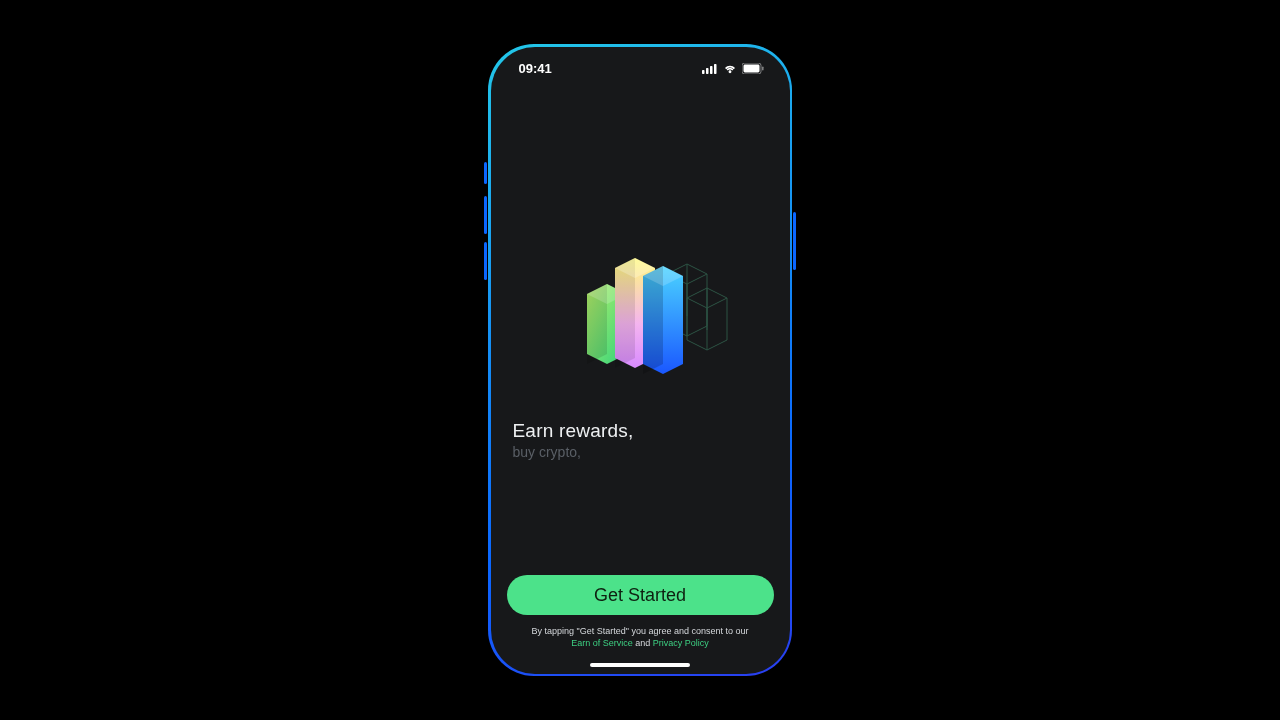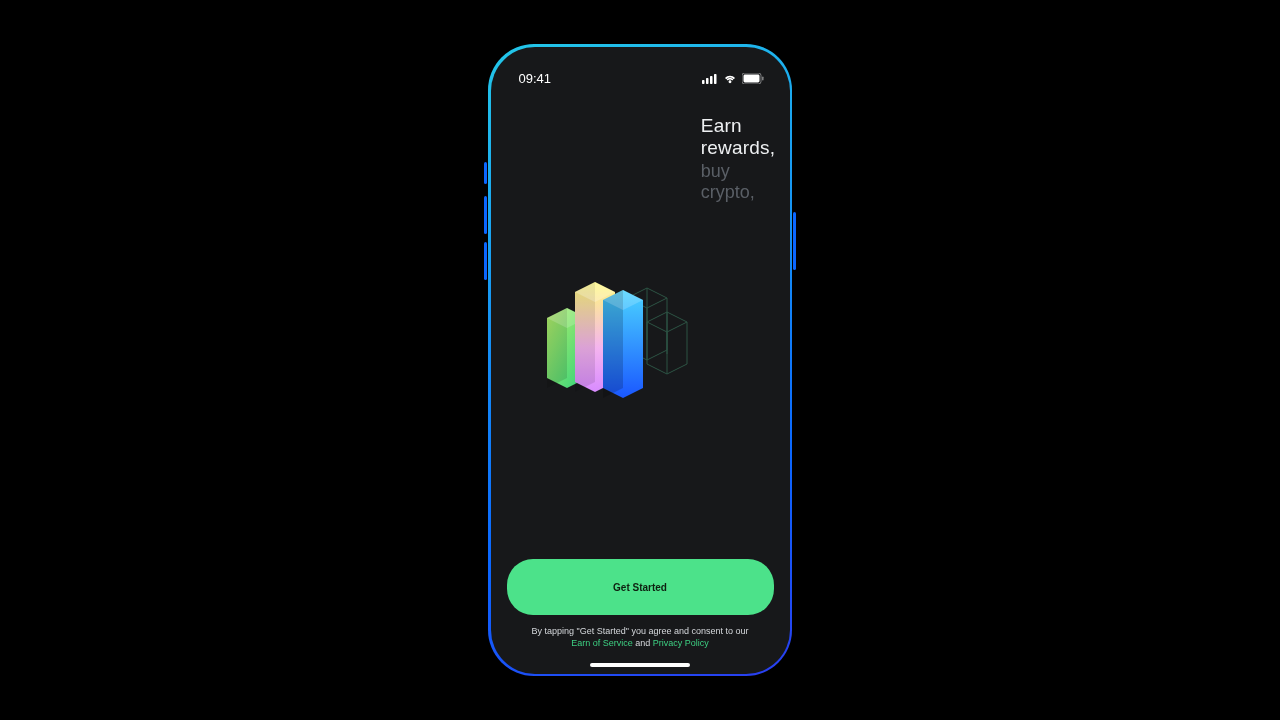--- a/index.html
+++ b/index.html
@@ -31,43 +31,43 @@
     overflow: hidden;
   }
   .side-btn { position: absolute; background: #0b67ff; border-radius: 2px; }
   .side-btn.l1 { left: -4px; top: 118px; width: 3px; height: 22px; }
   .side-btn.l2 { left: -4px; top: 152px; width: 3px; height: 38px; }
   .side-btn.l3 { left: -4px; top: 198px; width: 3px; height: 38px; }
   .side-btn.r1 { right: -4px; top: 168px; width: 3px; height: 58px; }
 
   .statusbar {
     position: absolute;
-    top: 10px; left: 0; right: 0;
+    top: 0; left: 0; right: 0;
     height: 44px;
     display: flex;
     align-items: center;
     justify-content: space-between;
     padding: 0 26px 0 28px;
     color: #fff;
     font-size: 13px;
-    font-weight: 400;
+    font-weight: 700;
   }
   .status-icons { display: flex; align-items: center; gap: 5px; }
 
   .content {
     position: absolute;
     top: 44px; left: 0; right: 0; bottom: 0;
     display: flex;
     flex-direction: column;
     padding: 0 16px 24px;
   }
   .hero {
     flex: 1;
     display: flex;
-    flex-direction: row;
+    flex-direction: column;
     align-items: center;
     justify-content: center;
   }
   .logo-wrap {
     width: 190px;
     height: 160px;
     display: flex;
     align-items: center;
     justify-content: center;
     margin-top: 30px;
@@ -78,33 +78,33 @@
     margin-top: 24px;
   }
   .headline .line1 {
     color: #eef0f2;
     font-size: 19px;
     font-weight: 500;
     letter-spacing: 0.2px;
   }
   .headline .line2 {
     color: #5a5f66;
-    font-size: 18px;
+    font-size: 14px;
     font-weight: 500;
     margin-top: 2px;
   }
   .cta {
     width: 100%;
     background: #4ce28a;
     color: #0e2010;
-    font-weight: 700;
-    font-size: 10px;
+    font-weight: 400;
+    font-size: 18px;
     border: none;
     border-radius: 26px;
-    height: 56px;
+    height: 40px;
     cursor: pointer;
   }
   .legal {
     text-align: center;
     color: #d4d7db;
     font-size: 9px;
     line-height: 1.35;
     margin-top: 10px;
     padding: 0 6px;
   }

